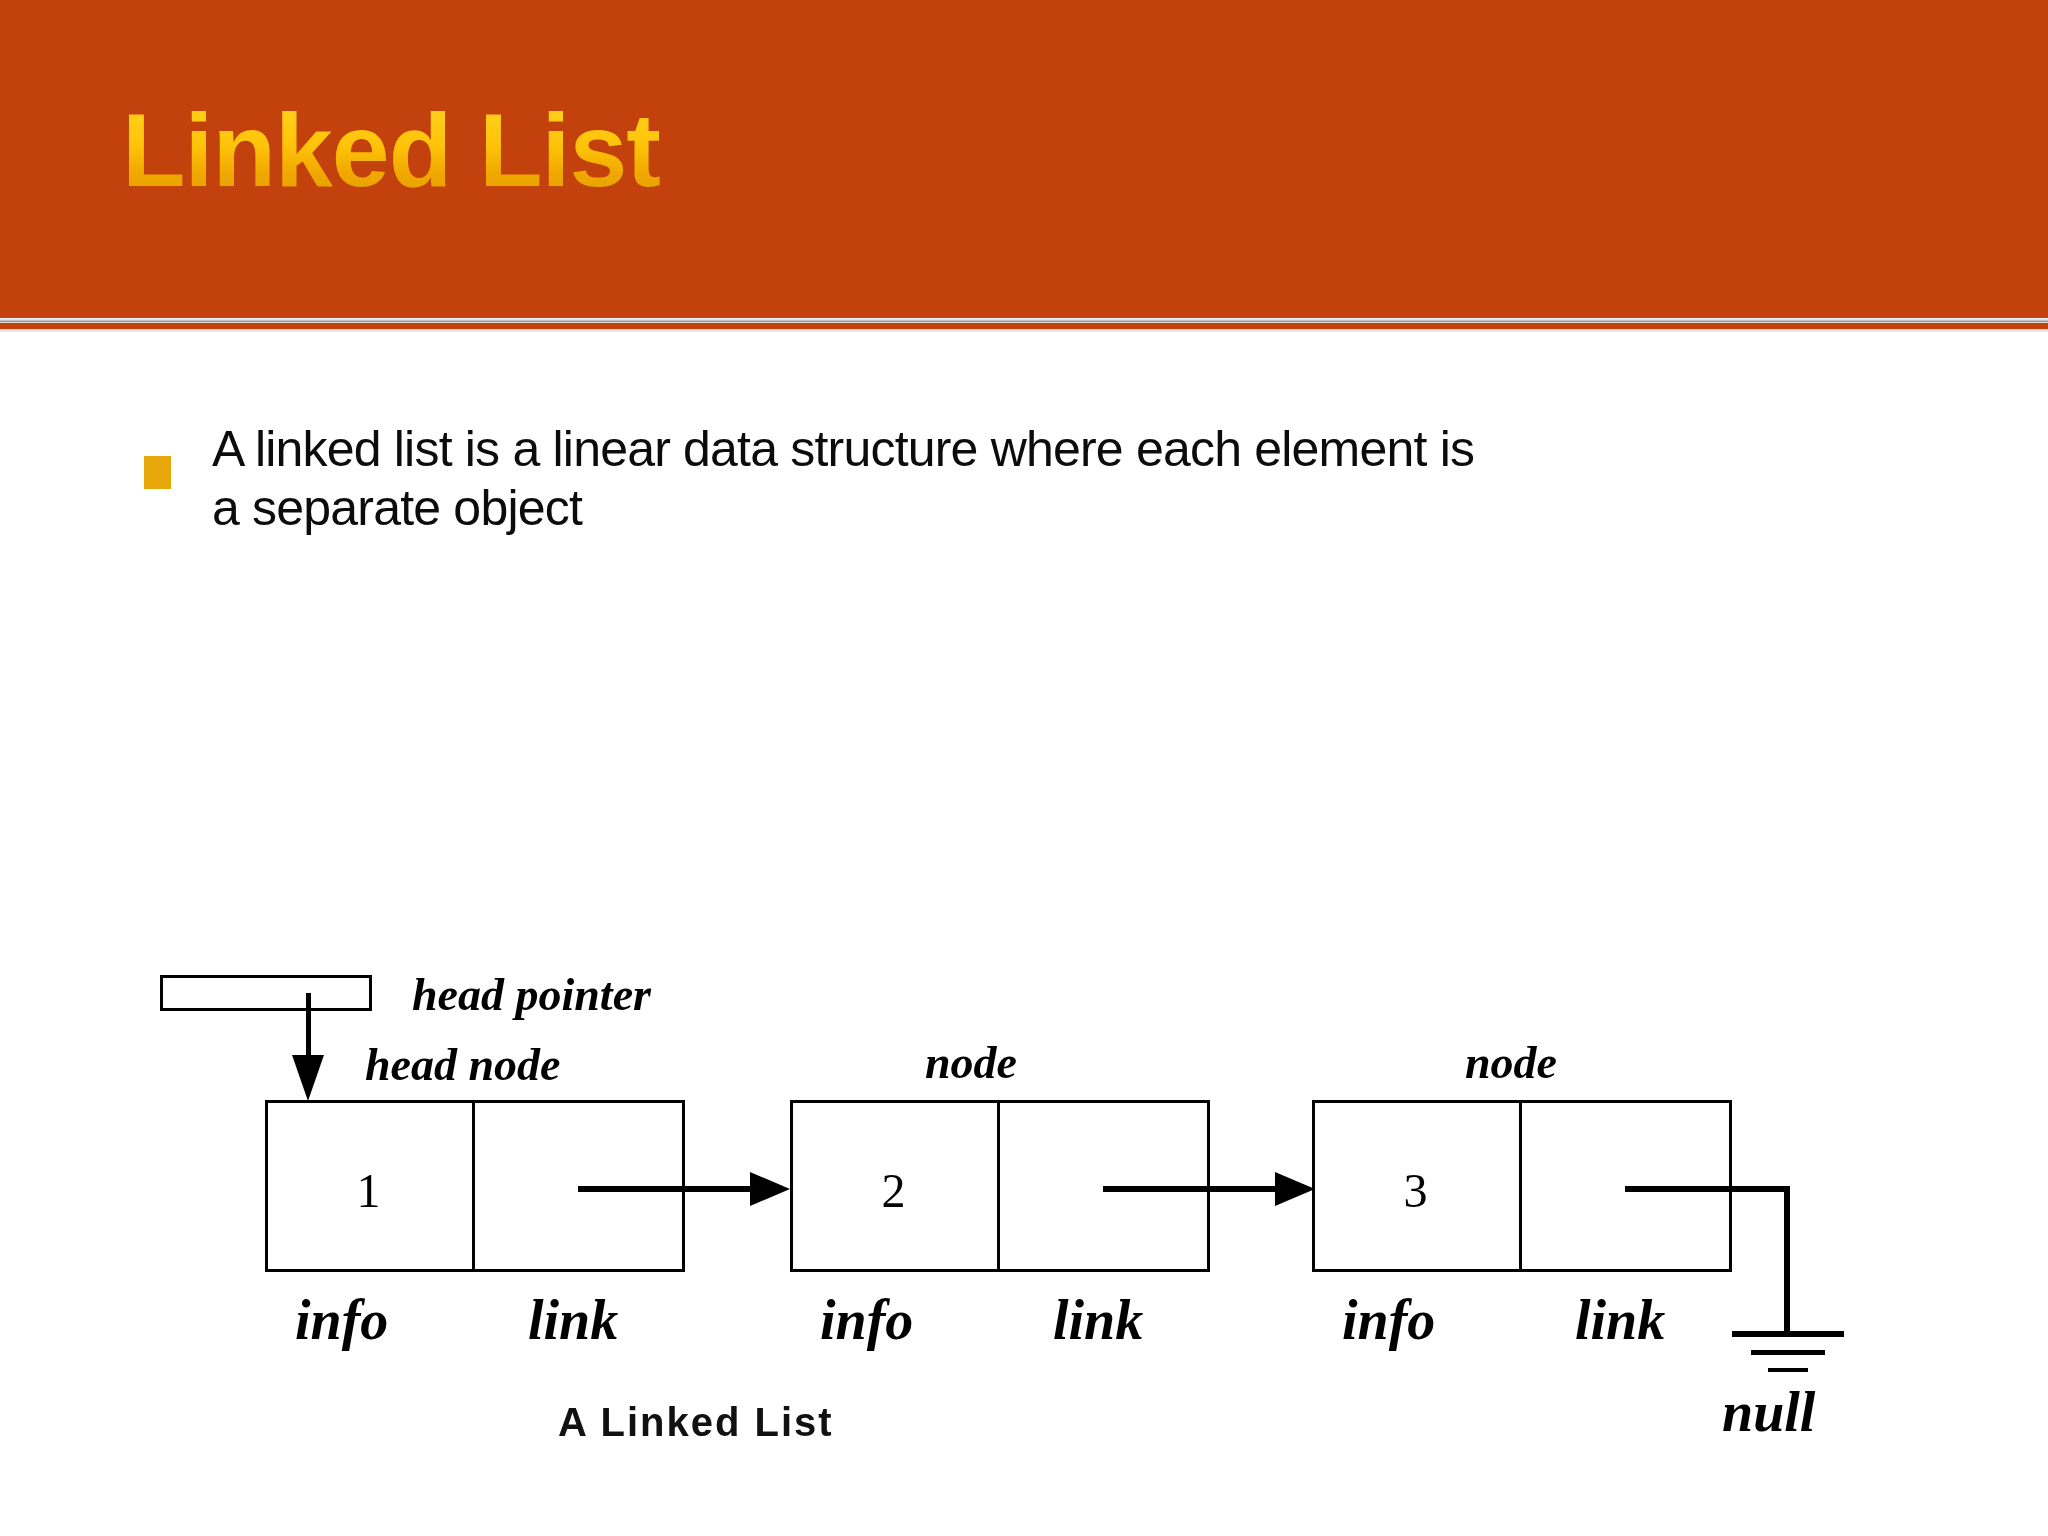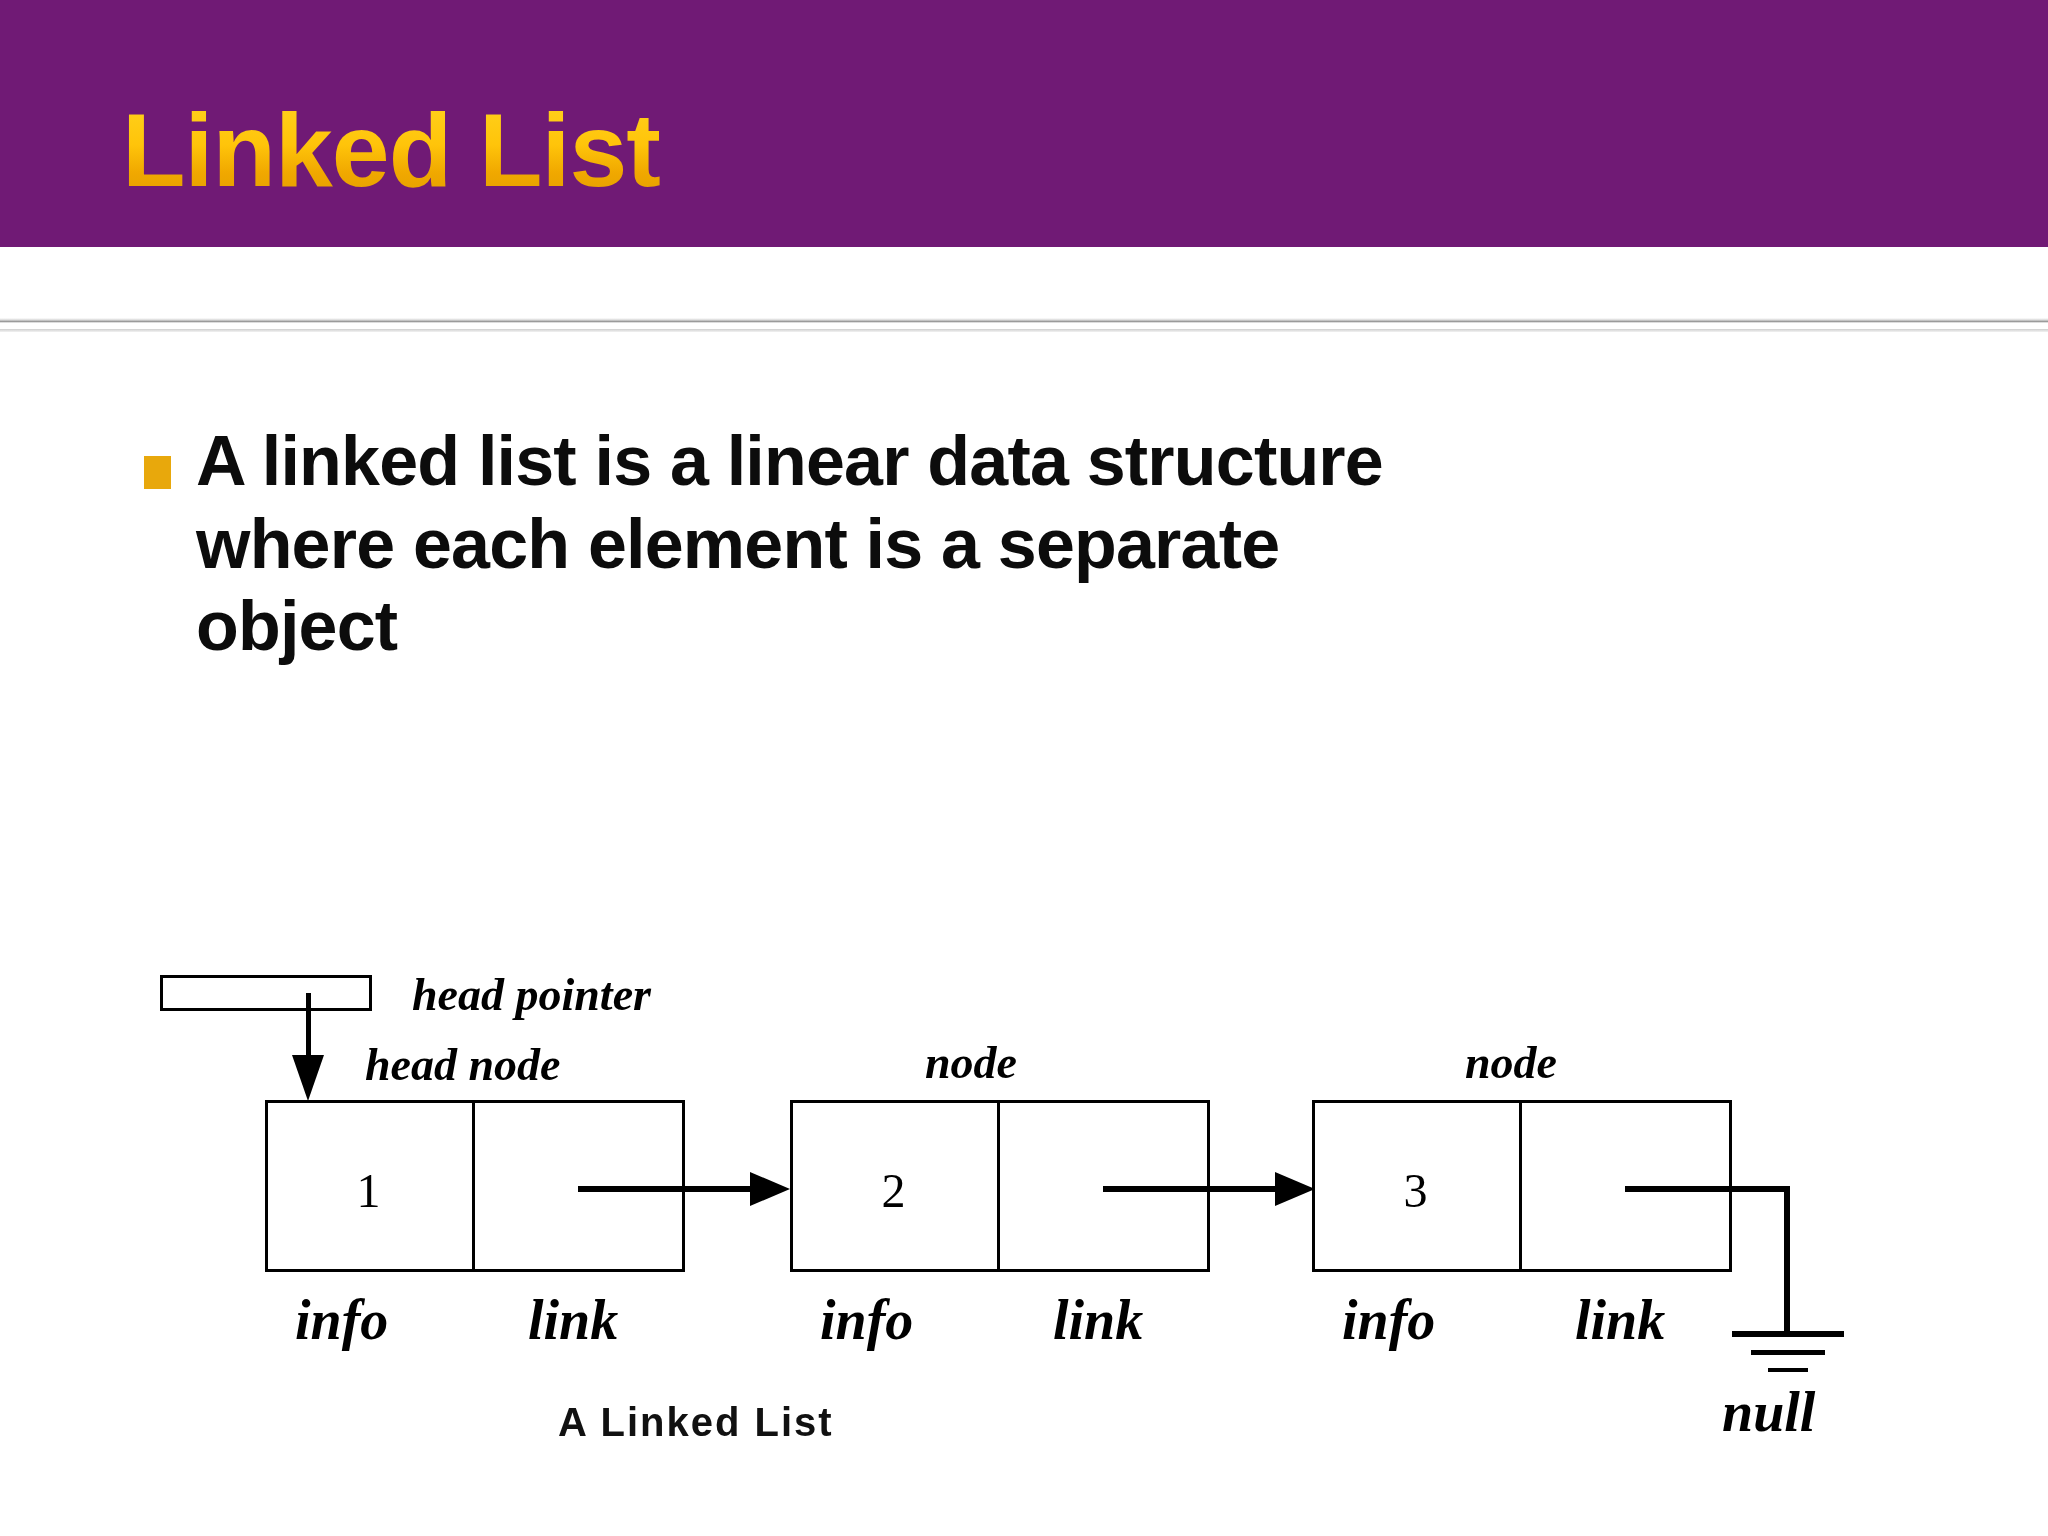--- a/index.html
+++ b/index.html
@@ -15,22 +15,22 @@
     overflow: hidden;
     font-family: "Liberation Sans", sans-serif;
   }
 
   
   #title-banner {
     position: absolute;
     left: 0;
     top: 0;
     width: 2048px;
-    height: 247px;
-    background: #701a75;
+    height: 332px;
+    background: #c2410c;
   }
   #title-text {
     position: absolute;
     left: 122px;
     top: 98px;
     font-family: "Liberation Sans", sans-serif;
     font-size: 104px;
     font-weight: bold;
     letter-spacing: -1px;
     color: #FFC000;
@@ -73,26 +73,26 @@
   .bullet-marker {
     position: absolute;
     left: 4px;
     top: 36px;
     width: 27px;
     height: 33px;
     background: #E8A80C;
   }
   .bullet-text {
     display: block;
-    margin-left: 56px;
-    font-family: "Liberation Sans", sans-serif;
-    font-size: 70px;
+    margin-left: 72px;
+    font-family: "Liberation Sans", sans-serif;
+    font-size: 50px;
     line-height: 1.18;
     color: #0c0c0c;
-    font-weight: 700;
+    font-weight: 400;
     letter-spacing: -0.8px;
     max-width: 1760px;
   }
   #bullet-row-1 .bullet-text { max-width: 1300px; }
   #bullet-row-2 .bullet-text { max-width: 1380px; }
 
   
   #diagram {
     position: absolute;
     left: 0;

